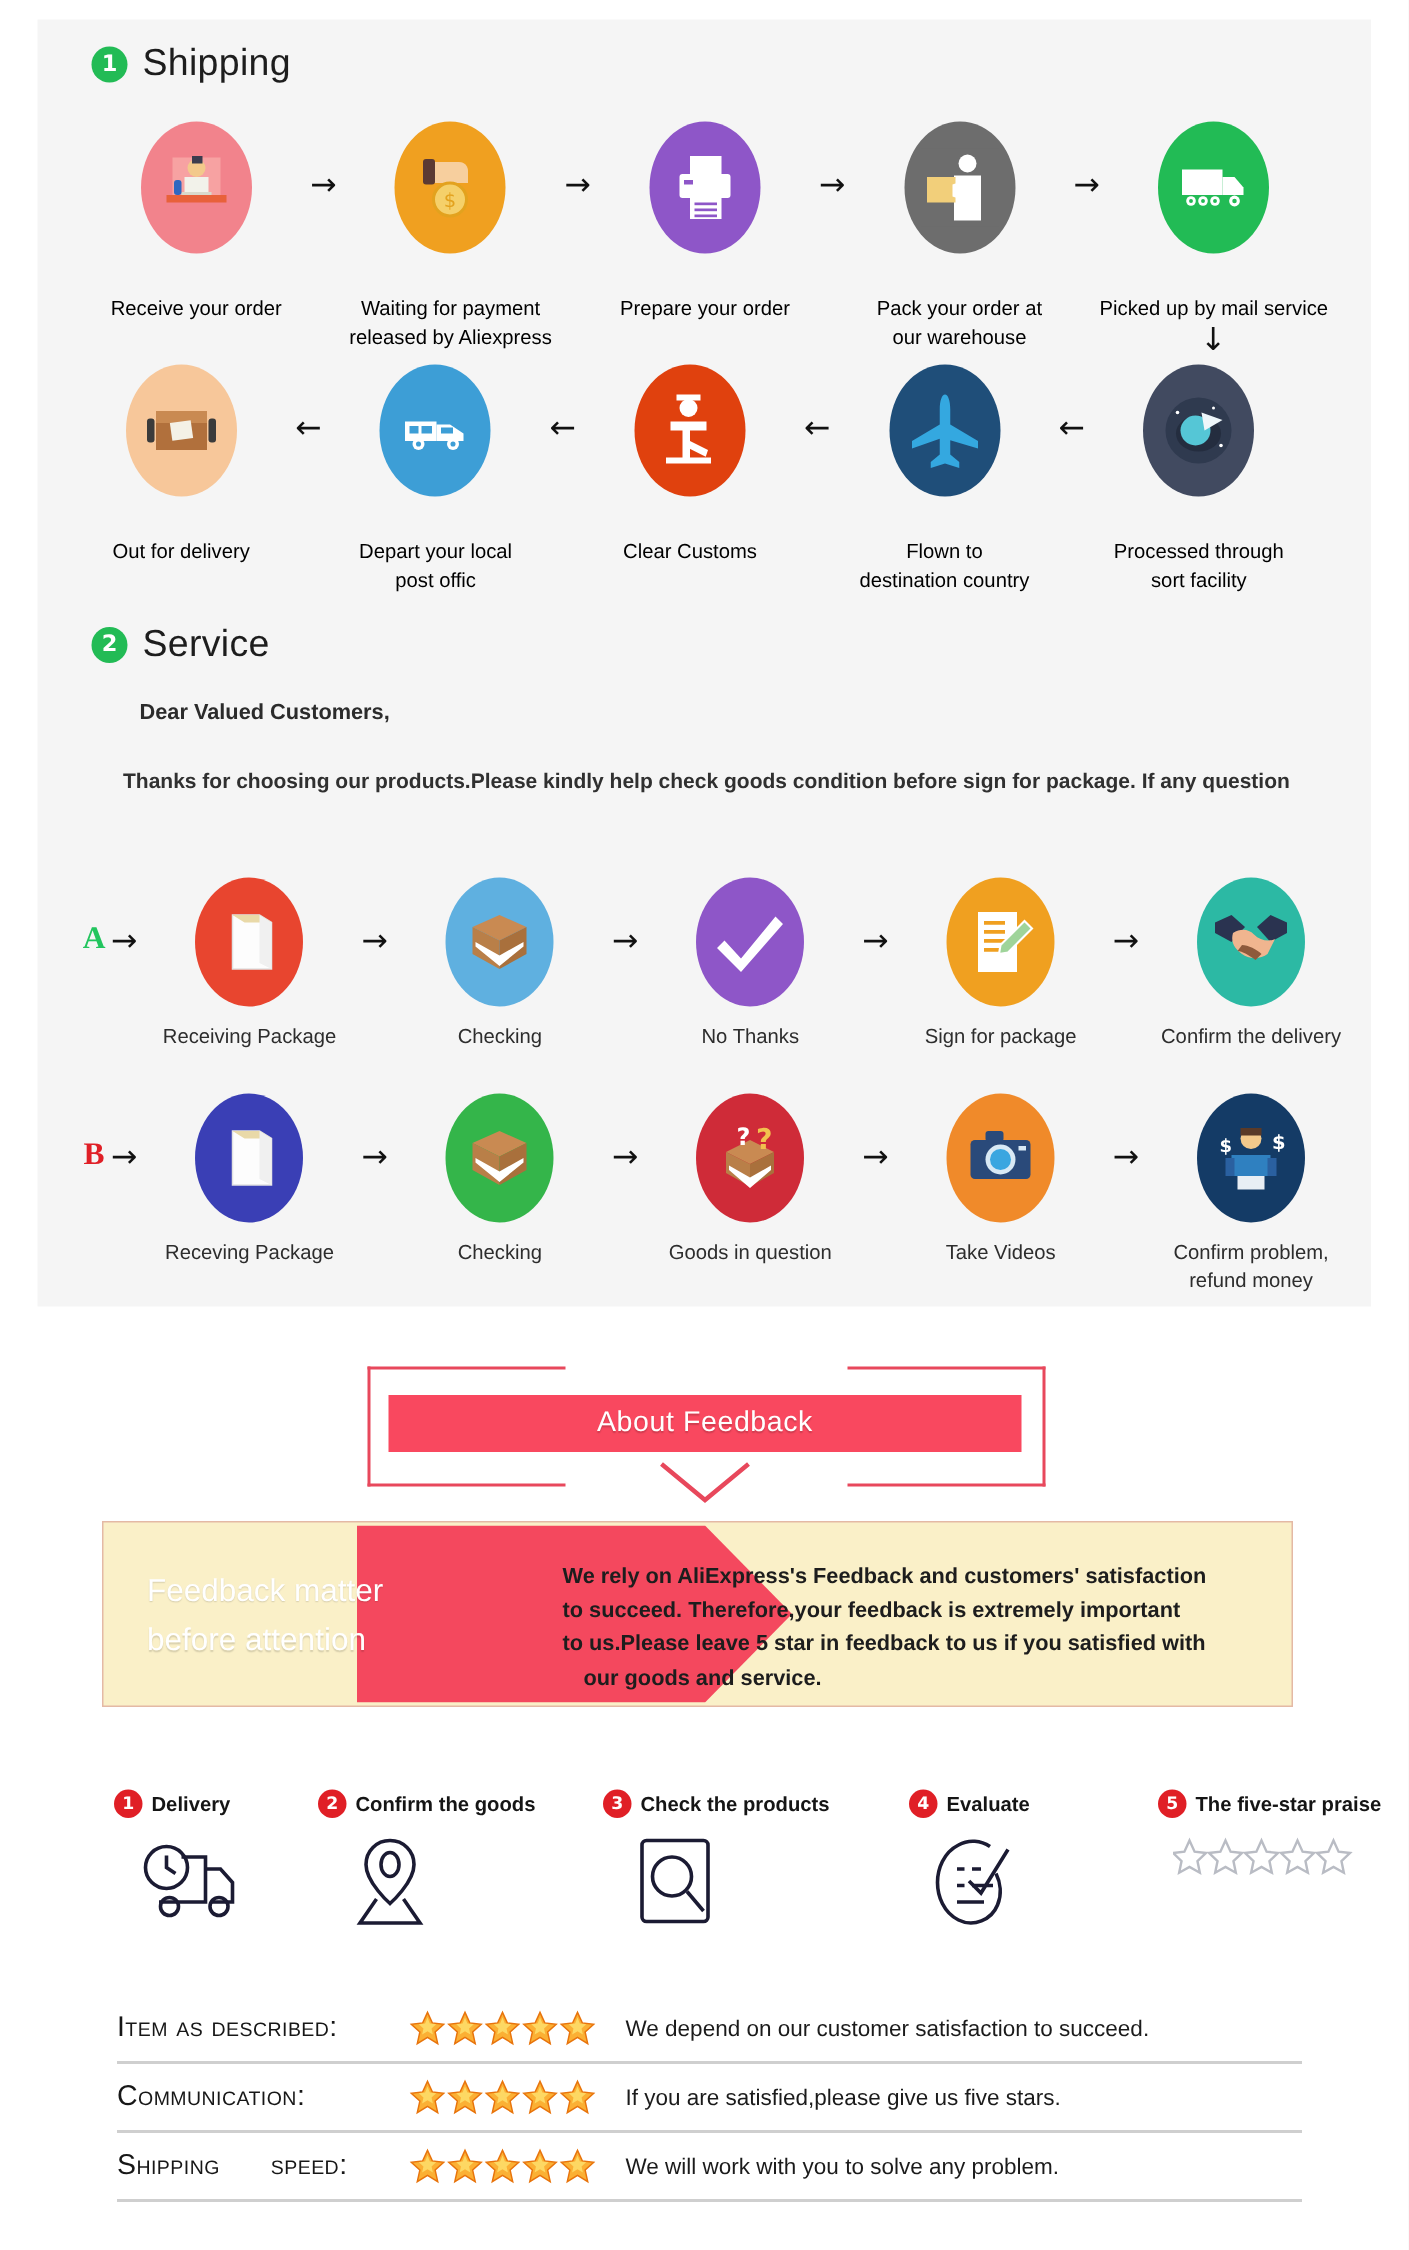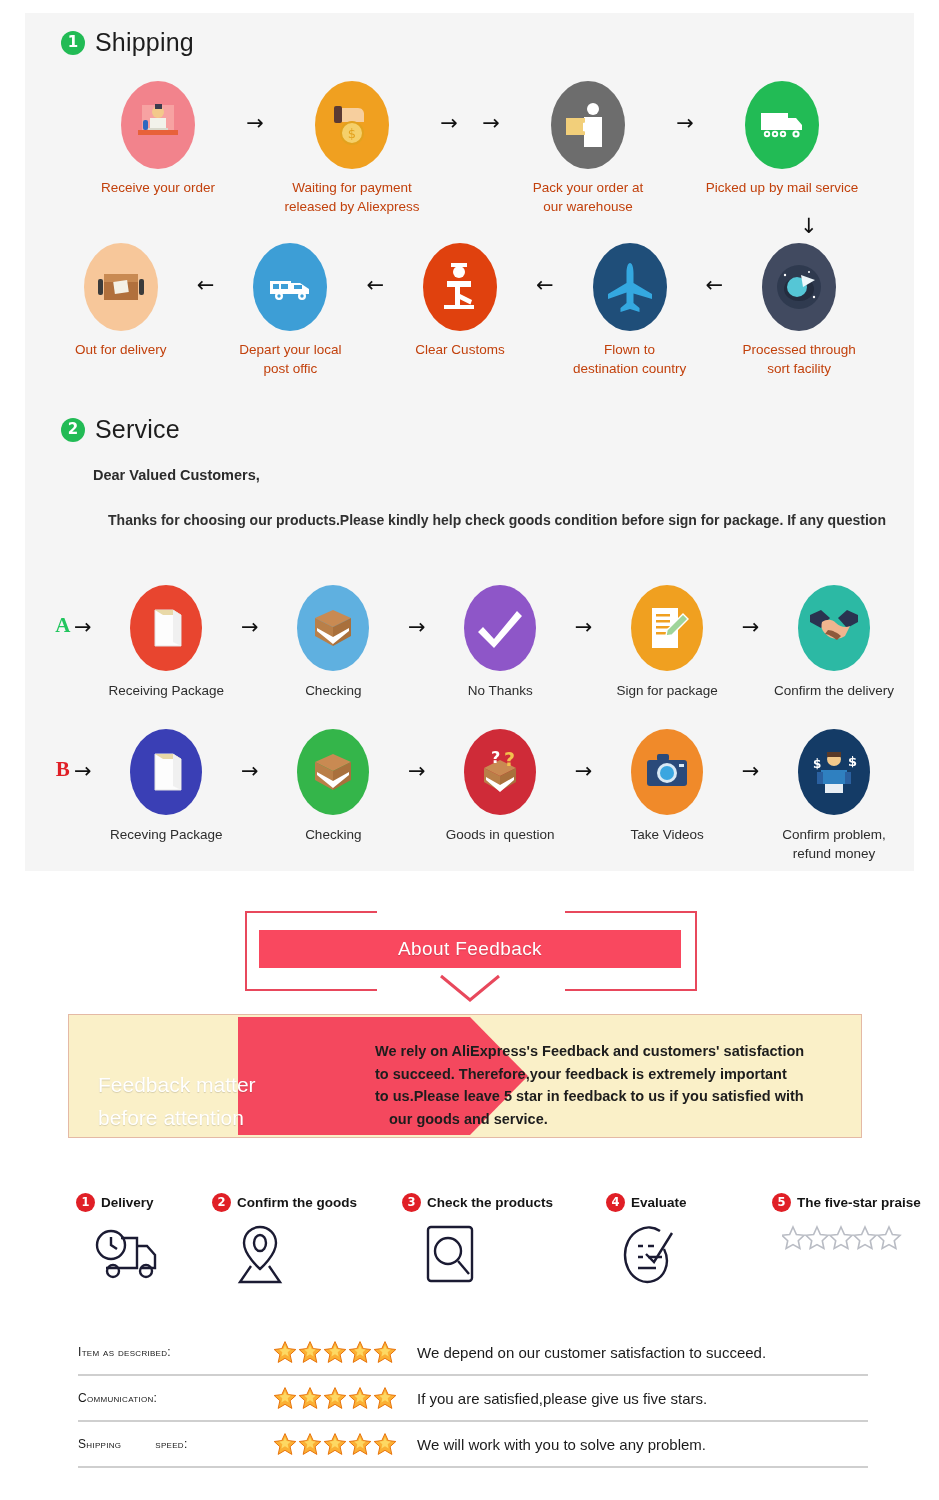--- a/index.html
+++ b/index.html
@@ -24,22 +24,22 @@
 
   
   .flow-row{display:flex;align-items:flex-start;justify-content:center;}
   .flow-cell{display:flex;flex-direction:column;align-items:center;width:152px;}
   .circ{
     width:74px;height:88px;border-radius:50%;
     display:flex;align-items:center;justify-content:center;
     overflow:hidden;position:relative;
   }
   .cap{
-    margin-top:9px;font-size:13.5px;line-height:1.42;text-align:center;
-    color:#c2410c;width:160px;
+    margin-top:27px;font-size:13.5px;line-height:1.42;text-align:center;
+    color:#000000;width:160px;
   }
   .arw{
     width:42px;display:flex;align-items:center;justify-content:center;
     font-size:21px;color:#111;margin-top:32px;line-height:1;
     font-family:"DejaVu Sans",sans-serif;
   }
   .down-arw{
     position:absolute;font-size:21px;color:#111;line-height:1;
     font-family:"DejaVu Sans",sans-serif;
   }
@@ -102,21 +102,21 @@
   .step-lbl{font-size:13.5px;font-weight:700;color:#151515;white-space:nowrap;}
   .step-ico{margin-top:12px;}
 
   
   .ratings{position:absolute;left:78px;top:1330px;width:790px;}
   .rrow{
     display:flex;align-items:center;height:44px;
     border-bottom:2px solid #cfcfcf;
   }
   .rlabel{
-    font-size:12px;font-variant:small-caps;letter-spacing:.3px;
+    font-size:19px;font-variant:small-caps;letter-spacing:.3px;
     color:#171717;white-space:nowrap;
   }
   .rlabel.c1{width:195px;}
   .rlabel.c2{width:195px;}
   .rlabel.c3{width:195px;}
   .rstars{width:130px;display:flex;gap:1px;align-items:center;}
   .rtext{font-size:15px;color:#1b1b1b;padding-left:14px;}
   .sp{display:inline-block;width:34px;}
 </style>
 </head>
@@ -153,20 +153,36 @@
             <circle cx="26" cy="34" r="11" fill="#f5d06a" stroke="#e3a21e" stroke-width="2"></circle>
             <text x="26" y="39" font-size="13" fill="#e3a21e" text-anchor="middle" font-family="DejaVu Sans">$</text>
           </svg>
         </div>
         <div class="cap">
           <span style="display:block">Waiting for payment</span>
           <span style="display:block">released by Aliexpress</span>
         </div>
       </div>
       <div class="arw">→</div>
+      <div class="flow-cell">
+        <div class="circ" style="background:#8e56c8">
+          <svg width="52" height="52" viewBox="0 0 52 52">
+            <rect x="16" y="5" width="21" height="12" fill="#fff"></rect>
+            <rect x="9" y="17" width="34" height="16" rx="2" fill="#fff"></rect>
+            <rect x="12" y="21" width="6" height="3" fill="#8e56c8"></rect>
+            <rect x="16" y="33" width="21" height="14" fill="#fff"></rect>
+            <g fill="#8e56c8">
+              <rect x="19" y="36" width="15" height="1.8"></rect>
+              <rect x="19" y="40" width="15" height="1.8"></rect>
+              <rect x="19" y="44" width="15" height="1.8"></rect>
+            </g>
+          </svg>
+        </div>
+        <div class="cap">Prepare your order</div>
+      </div>
       <div class="arw">→</div>
       <div class="flow-cell">
         <div class="circ" style="background:#6d6d6d">
           <svg width="52" height="52" viewBox="0 0 52 52">
             <rect x="0" y="0" width="52" height="52" fill="#6d6d6d"></rect>
             <circle cx="31" cy="10" r="6" fill="#fff"></circle>
             <path d="M22 18h18v30H22z" fill="#fff"></path>
             <rect x="4" y="19" width="19" height="17" fill="#f2cf7a"></rect>
             <path d="M21 24c5-2 9 0 9 4s-4 6-9 4z" fill="#fff"></path>
           </svg>
@@ -284,21 +300,21 @@
         </div>
       </div>
     </div>
 
   <div class="sec-head" style="position:absolute;left:36px;top:402px;">
     <div class="badge-num" style="background:#22bb55">2</div>
     <div class="sec-title">Service</div>
   </div>
 
   <div class="dear" style="position:absolute;left:68px;top:454px;">Dear Valued Customers,</div>
-  <div class="para" style="position:absolute;left:57px;top:495px;width:830px;text-align:center;">Thanks for choosing our products.Please kindly help check goods condition before sign for package. If any question</div>
+  <div class="para" style="position:absolute;left:57px;top:495px;width:830px;">Thanks for choosing our products.Please kindly help check goods condition before sign for package. If any question</div>
 
   <div class="ab-row" id="sv-row-a" style="position:absolute;left:30px;top:572px;width:850px;">
       <div class="ab-letter" style="color: rgb(34, 197, 94);">A</div>
       <div class="arw">→</div>
       <div class="sv-cell">
         <div class="sv-circ" style="background:#e8452f">
           <svg width="52" height="52" viewBox="0 0 52 52">
             <path d="M15 8h18l8 5v31H15z" fill="#fdfdfd" stroke="#e2e2e2"></path>
             <path d="M15 8h18l8 5H23z" fill="#e9d9a8"></path>
             <path d="M33 8l8 5v31l-8-4z" fill="#f0f0f0"></path>
@@ -439,21 +455,21 @@
   </div>
   <svg width="70" height="30" style="position:absolute;left:190px;top:63px;">
     <polyline points="6,2 35,26 64,2" fill="none" stroke="#e8485c" stroke-width="3"></polyline>
   </svg>
 </div>
 
 <div class="cream"></div>
 <svg class="chev" viewBox="0 0 290 118" preserveAspectRatio="none">
   <polygon points="0,0 232,0 290,59 232,118 0,118" fill="#f4485e"></polygon>
 </svg>
-<div class="chev-txt" style="left:98px;top:1045px;margin-top:24px;">
+<div class="chev-txt" style="left:98px;top:1045px;">
   <div>Feedback matter</div>
   <div>before attention</div>
 </div>
 <div class="cream-txt">
   <div>We rely on AliExpress's Feedback and customers' satisfaction</div>
   <div>to succeed. Therefore,your feedback is extremely important</div>
   <div>to us.Please leave 5 star in feedback to us if you satisfied with</div>
   <div style="padding-left:14px;">our goods and service.</div>
 </div>
 

